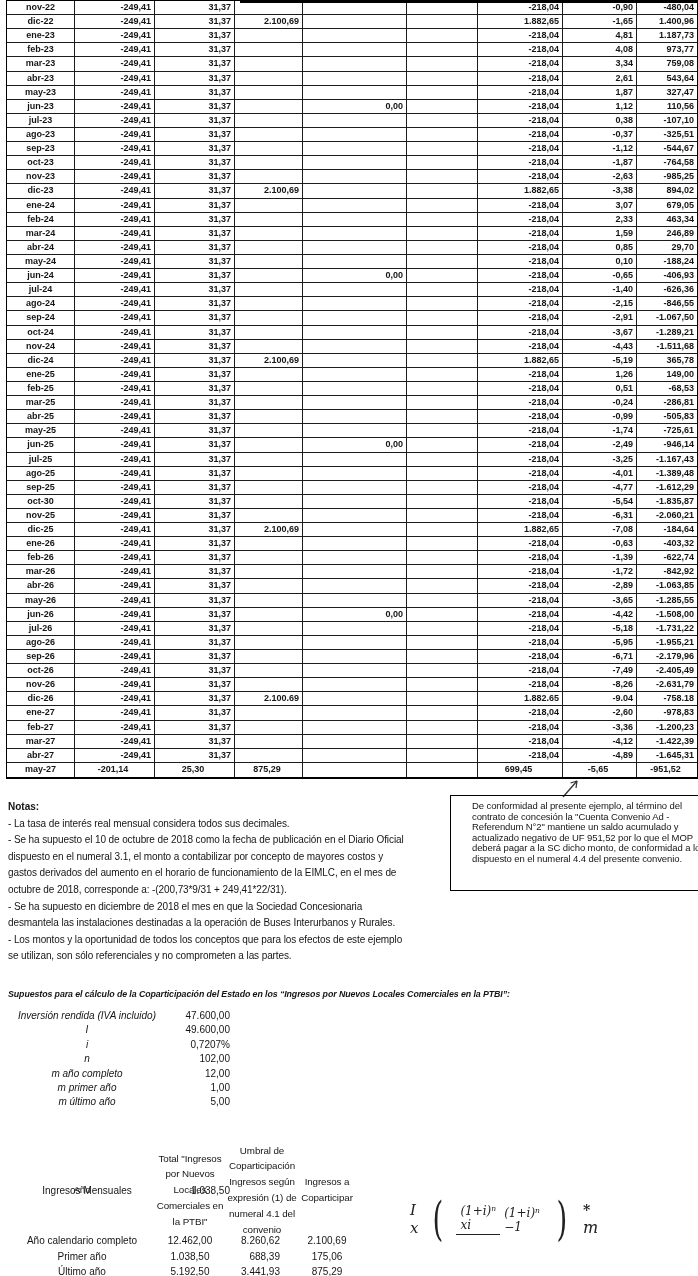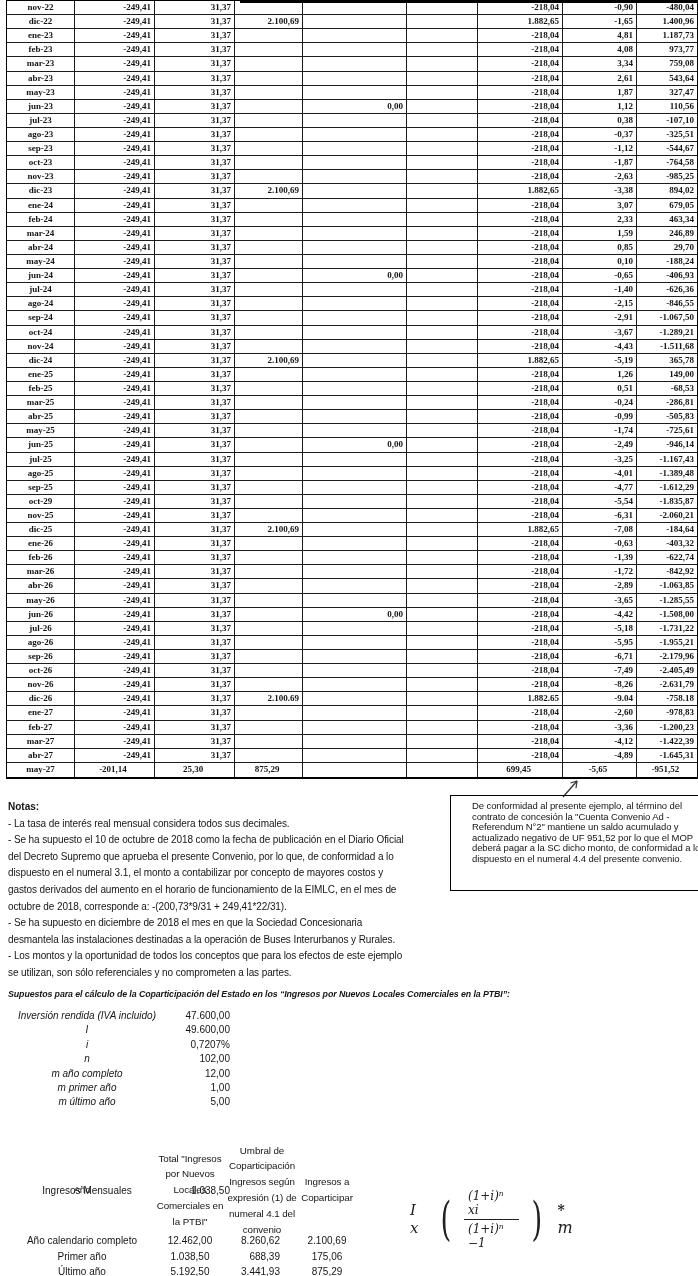--- a/index.html
+++ b/index.html
@@ -9,21 +9,21 @@
     font-family:"Liberation Sans",sans-serif;
   }
   
   .ledger{
     position:absolute;left:6px;top:0;
     display:grid;
     grid-template-columns:68px 80px 80px 68px 104px 71px 85px 74px 60px;
     grid-auto-rows:14.12px;
     border-left:1.5px solid #000;border-right:1.5px solid #000;
     border-top:1px solid #000;border-bottom:2px solid #000;
-    font-size:9px;font-weight:bold;font-family:Liberation Serif, serif;
+    font-size:9px;font-weight:bold;
   }
   .ledger .cell{
     border-right:1px solid #1c1c1c;border-bottom:1px solid #1c1c1c;
     line-height:13.8px;overflow:hidden;white-space:nowrap;
   }
   .ledger .cell:nth-child(9n){border-right:none;}
   .ledger .cell:nth-last-child(-n+9){border-bottom:none;text-align:center;}
   .c-date{text-align:center;}
   .c-num{text-align:right;padding-right:3px;}
   .top-rule{position:absolute;left:240px;top:0;width:457px;height:2.5px;background:#000;}
@@ -63,21 +63,21 @@
   .mc3{position:absolute;left:204px;width:76px;text-align:right;}
   .mc4{position:absolute;left:292px;width:70px;text-align:center;}
   
   .formula{
     position:absolute;left:410px;top:1180px;height:78px;width:170px;
     display:flex;align-items:center;gap:9px;
     font-family:"DejaVu Serif",serif;font-style:italic;color:#222;
   }
   .f-pre{font-size:15px;margin-right:2px;}
   .f-paren{font-size:46px;font-weight:300;line-height:1;transform:scaleX(.6);font-style:normal;}
-  .frac{display:flex;flex-direction:column;align-items:center;font-size:12px;}
+  .frac{display:flex;flex-direction:row;align-items:center;font-size:12px;}
   .frac .num{padding:0 4px 2px 4px;border-bottom:1.5px solid #222;}
   .frac .den{padding:2px 4px 0 4px;}
   .f-suf{font-size:14px;margin-left:3px;}
   .f-suf .m{font-size:16px;}
 </style>
 </head>
 <body>
 
 <div class="ledger">
     <div class="cell c-date">nov-22</div>
@@ -388,21 +388,21 @@
     <div class="cell c-num">-1.389,48</div>
     <div class="cell c-date">sep-25</div>
     <div class="cell c-num">-249,41</div>
     <div class="cell c-num">31,37</div>
     <div class="cell c-num"></div>
     <div class="cell c-num"></div>
     <div class="cell c-num"></div>
     <div class="cell c-num">-218,04</div>
     <div class="cell c-num">-4,77</div>
     <div class="cell c-num">-1.612,29</div>
-    <div class="cell c-date">oct-29</div>
+    <div class="cell c-date">oct-30</div>
     <div class="cell c-num">-249,41</div>
     <div class="cell c-num">31,37</div>
     <div class="cell c-num"></div>
     <div class="cell c-num"></div>
     <div class="cell c-num"></div>
     <div class="cell c-num">-218,04</div>
     <div class="cell c-num">-5,54</div>
     <div class="cell c-num">-1.835,87</div>
     <div class="cell c-date">nov-25</div>
     <div class="cell c-num">-249,41</div>
@@ -586,21 +586,20 @@
 
 <div class="callout">
   <span>De conformidad al presente ejemplo, al término del contrato de concesión la "Cuenta Convenio Ad - Referendum N°2" mantiene un saldo acumulado y actualizado negativo de UF 951,52  por lo que el MOP deberá pagar a la SC dicho monto, de conformidad a lo dispuesto en el numeral 4.4 del presente convenio.</span>
 </div>
 
 <div class="notes">
   <div class="ttl">Notas:</div>
   <div>
       <div class="note-line">- La tasa de interés real mensual considera todos sus decimales.</div>
       <div class="note-line">- Se ha supuesto el 10 de octubre de 2018 como la fecha de publicación en el Diario Oficial</div>
-      <div class="note-line">del Decreto Supremo que aprueba el presente Convenio, por lo que, de conformidad a lo</div>
       <div class="note-line">dispuesto en el numeral 3.1, el monto a contabilizar por concepto de mayores costos y</div>
       <div class="note-line">gastos derivados del aumento en el horario de funcionamiento de la EIMLC, en el mes de</div>
       <div class="note-line">octubre de 2018, corresponde a: -(200,73*9/31 + 249,41*22/31).</div>
       <div class="note-line">- Se ha supuesto en diciembre de 2018 el mes en que la Sociedad Concesionaria</div>
       <div class="note-line">desmantela las instalaciones destinadas a la operación de Buses Interurbanos y Rurales.</div>
       <div class="note-line">- Los montos y la oportunidad de todos los conceptos que para los efectos de este ejemplo</div>
       <div class="note-line">se utilizan, son sólo referenciales y no comprometen a las partes.</div>
     </div>
 </div>
 

